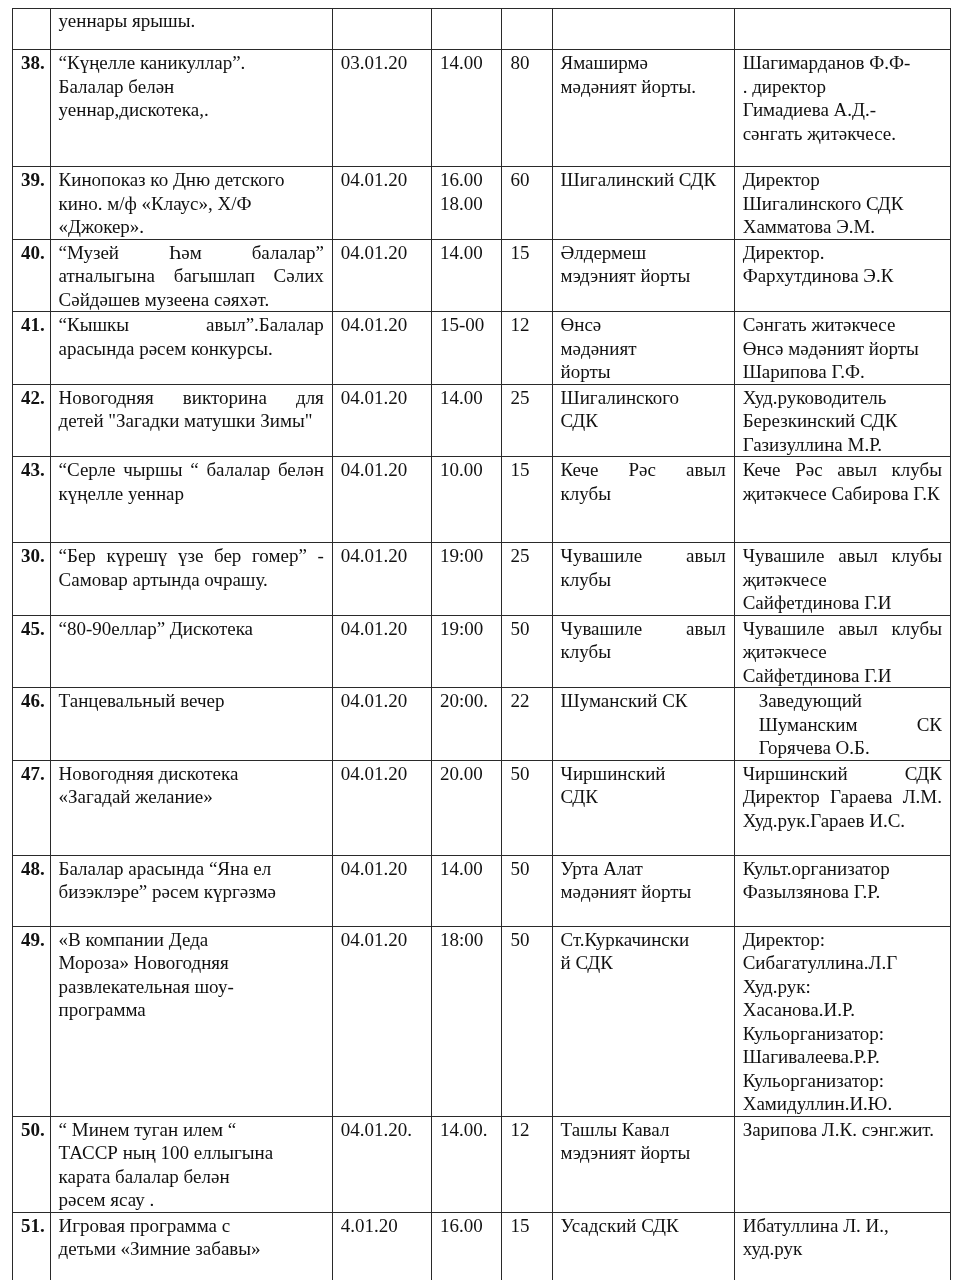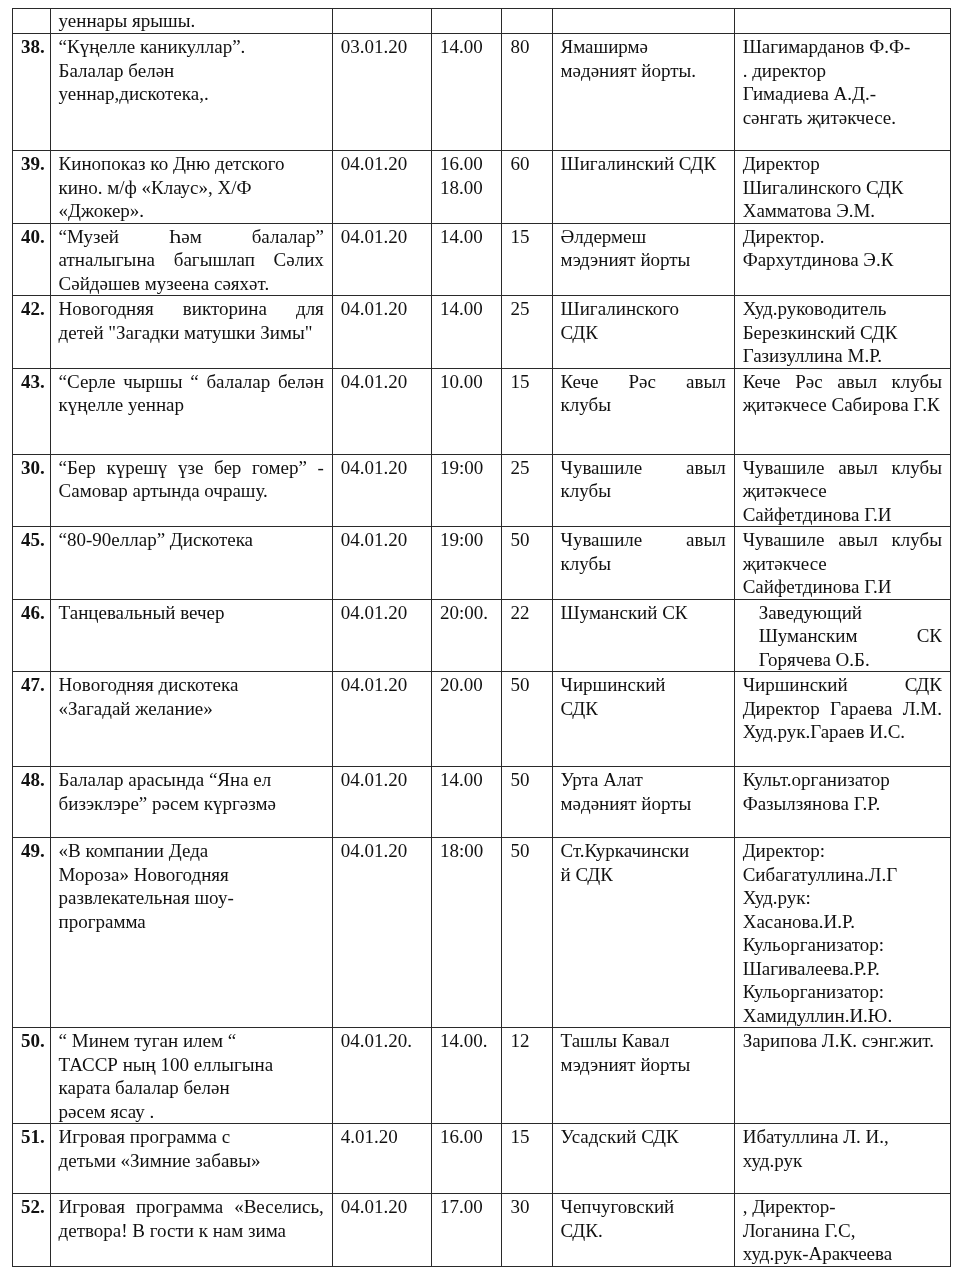--- a/index.html
+++ b/index.html
@@ -20,21 +20,21 @@
   <colgroup>
     <col class="c1">
       <col class="c2">
       <col class="c3">
       <col class="c4">
       <col class="c5">
       <col class="c6">
       <col class="c7">
   </colgroup>
   <tbody id="tbody">
-    <tr style="height:25px">
+    <tr style="height:41px">
       <td class="num"></td>
       <td style="line-height:22px;">уеннары ярышы.</td>
       <td></td>
       <td></td>
       <td></td>
       <td></td>
       <td></td>
     </tr>
   <tr style="height: 117px;">
         <td class="num">38.</td>
@@ -64,20 +64,33 @@
       <tr style="height: 58px;">
         <td class="num">40.</td>
         <td class="small just" style="white-space: normal;">“Музей Һәм балалар” атналыгына багышлап Сәлих Сәйдәшев музеена сәяхәт.</td>
         <td class="small">04.01.20</td>
         <td class="small">14.00</td>
         <td class="small">15</td>
         <td class="small just" style="white-space: normal;">Әлдермеш мэдэният йорты</td>
         <td class="small">Директор.
 Фархутдинова Э.К</td>
       </tr>
+      <tr style="height: 61px;">
+        <td class="num">41.</td>
+        <td class="small just" style="white-space: normal;">“Кышкы авыл”.Балалар арасында рәсем конкурсы.</td>
+        <td class="small">04.01.20</td>
+        <td class="small">15-00</td>
+        <td class="small">12</td>
+        <td class="small">Өнсә
+мәдәният
+йорты</td>
+        <td class="small">Сәнгать житәкчесе
+Өнсә мәдәният йорты
+Шарипова Г.Ф.</td>
+      </tr>
       <tr style="height: 69px;">
         <td class="num">42.</td>
         <td class="just" style="white-space: normal;">Новогодняя викторина для детей "Загадки матушки Зимы"</td>
         <td>04.01.20</td>
         <td>14.00</td>
         <td>25</td>
         <td>Шигалинского
 СДК</td>
         <td>Худ.руководитель
 Березкинский СДК

